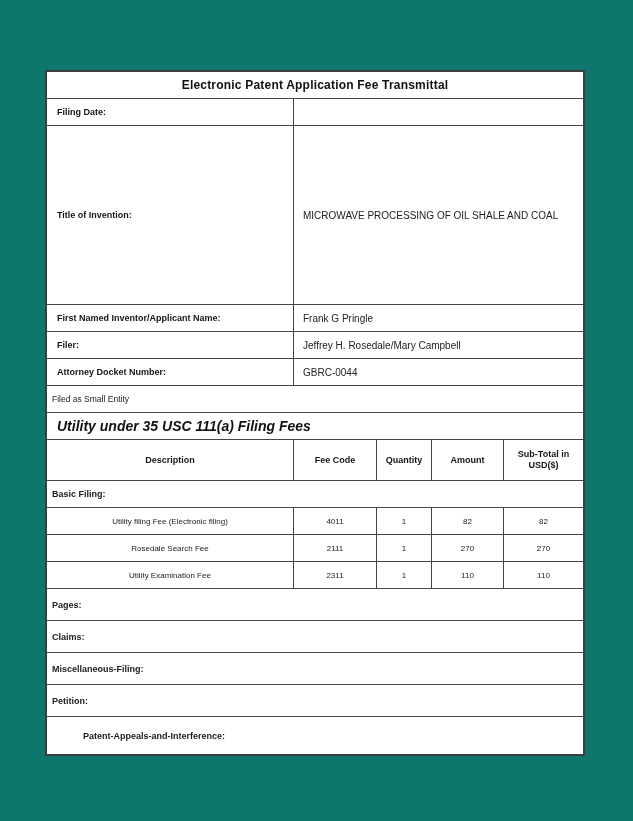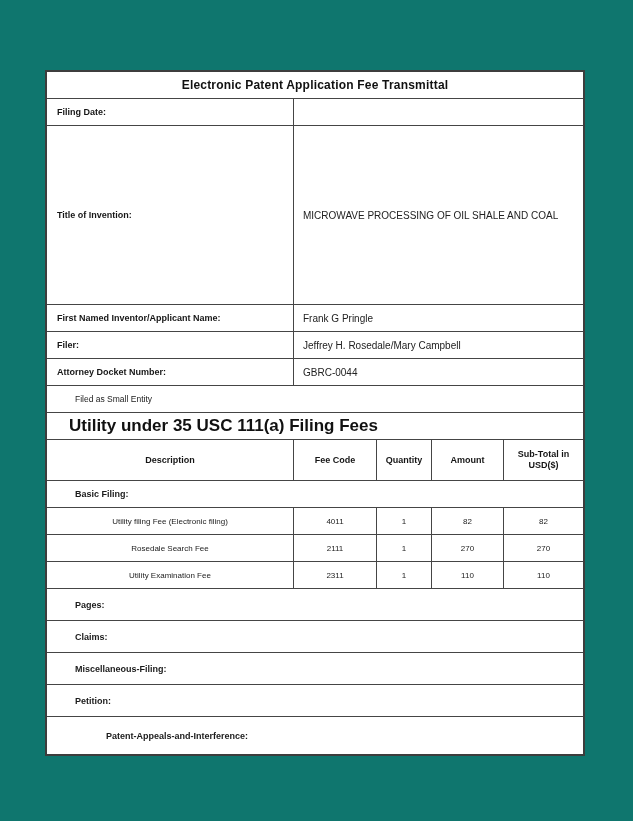--- a/index.html
+++ b/index.html
@@ -43,26 +43,26 @@
     padding-left:10px; padding-right:6px;
     font-weight:bold; font-size:9px; color:#161616;
   }
   .cell-value {
     flex:1; display:flex; align-items:center;
     padding-left:9px; padding-right:12px;
     font-size:10px; color:#222;
   }
   .full-cell {
     flex:1; display:flex; align-items:center;
-    padding-left:28px; font-size:8.5px; color:#1b1b1b;
+    padding-left:5px; font-size:8.5px; color:#1b1b1b;
   }
   .full-cell.bold { font-weight:bold; font-size:9px; }
   .section-head {
     flex:1; display:flex; align-items:center;
-    padding-left:22px; font-weight:bold; font-size:17px; color:#111;
+    padding-left:10px; font-weight:bold; font-size:14px; color:#111;font-style:italic;
   }
   
   .fc { box-sizing:border-box; border-right:1.5px solid #454545;
         display:flex; align-items:center; justify-content:center;
         text-align:center; font-size:8px; color:#222; padding:2px 4px; }
   .fc:last-child { border-right:none; }
   .fc-desc { width:247px; }
   .fc-code { width:83px; }
   .fc-qty  { width:55px; }
   .fc-amt  { width:72px; }

